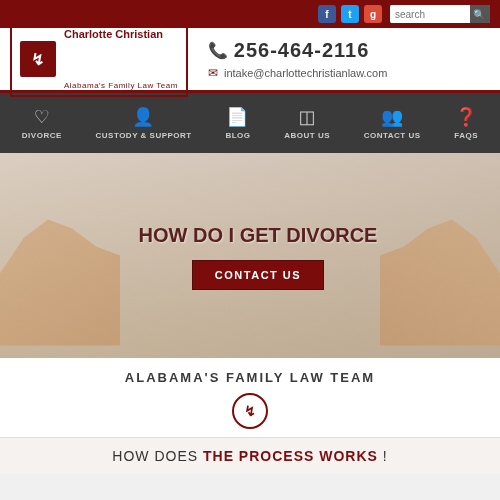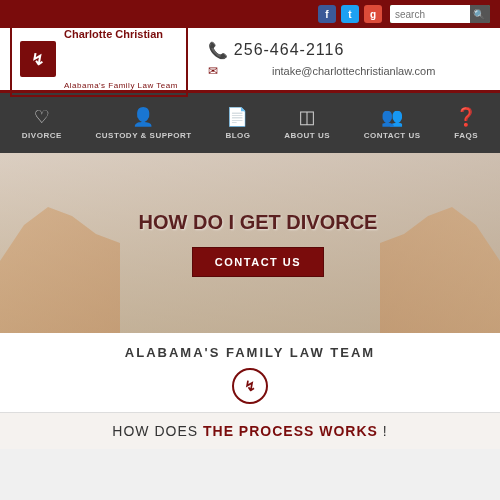--- a/index.html
+++ b/index.html
@@ -57,24 +57,24 @@
       display: flex; align-items: center; justify-content: center;
       color: white; font-size: 16px; font-weight: bold; margin-right: 8px;
       border-radius: 2px;
     }
     .logo-text { display: flex; flex-direction: column; gap: 40px; }
     .logo-title { font-size: 11px; font-weight: bold; color: #7a0c0c; line-height: 1.2; }
     .logo-sub { font-size: 8px; color: #7a0c0c; letter-spacing: 0.5px; }
     .header-contact { display: flex; flex-direction: column; gap: 4px; flex: 1; padding-left: 5px; }
     .phone-row { display: flex; align-items: center; gap: 6px; }
     .phone-icon { font-size: 16px; color: #333; }
-    .phone-number { font-size: 16px; font-weight: normal; color: #333; letter-spacing: 1px; }
+    .phone-number { font-size: 20px; font-weight: bold; color: #333; letter-spacing: 1px; }
     .email-row { display: flex; align-items: center; gap: 6px; }
     .email-icon { font-size: 12px; color: #7a0c0c; }
-    .email-text { font-size: 11px; color: #555; margin-left: 48px; }
+    .email-text { font-size: 11px; color: #555; }
 
     
     .nav {
       background: #3a3a3a;
       height: 60px;
       display: flex;
       align-items: center;
       justify-content: space-around;
       padding: 0 5px;
     }
@@ -82,21 +82,21 @@
       display: flex; flex-direction: column; align-items: center;
       gap: 3px; cursor: pointer; color: #ccc; padding: 5px 4px;
     }
     .nav-icon { font-size: 18px; }
     .nav-label { font-size: 8px; letter-spacing: 0.5px; text-transform: uppercase; font-weight: bold; }
 
     
     .hero {
       position: relative;
       background: linear-gradient(to bottom, #e8e0d8 0%, #c9b89a 100%);
-      height: 180px;
+      height: 205px;
       display: flex;
       flex-direction: column;
       align-items: center;
       justify-content: center;
       overflow: hidden;
       padding-left: 16px;
     }
     .hero-bg {
       position: absolute; top: 0; left: 0; right: 0; bottom: 0;
       background: linear-gradient(135deg, rgba(200,180,160,0.4) 0%, rgba(180,160,140,0.6) 100%);

